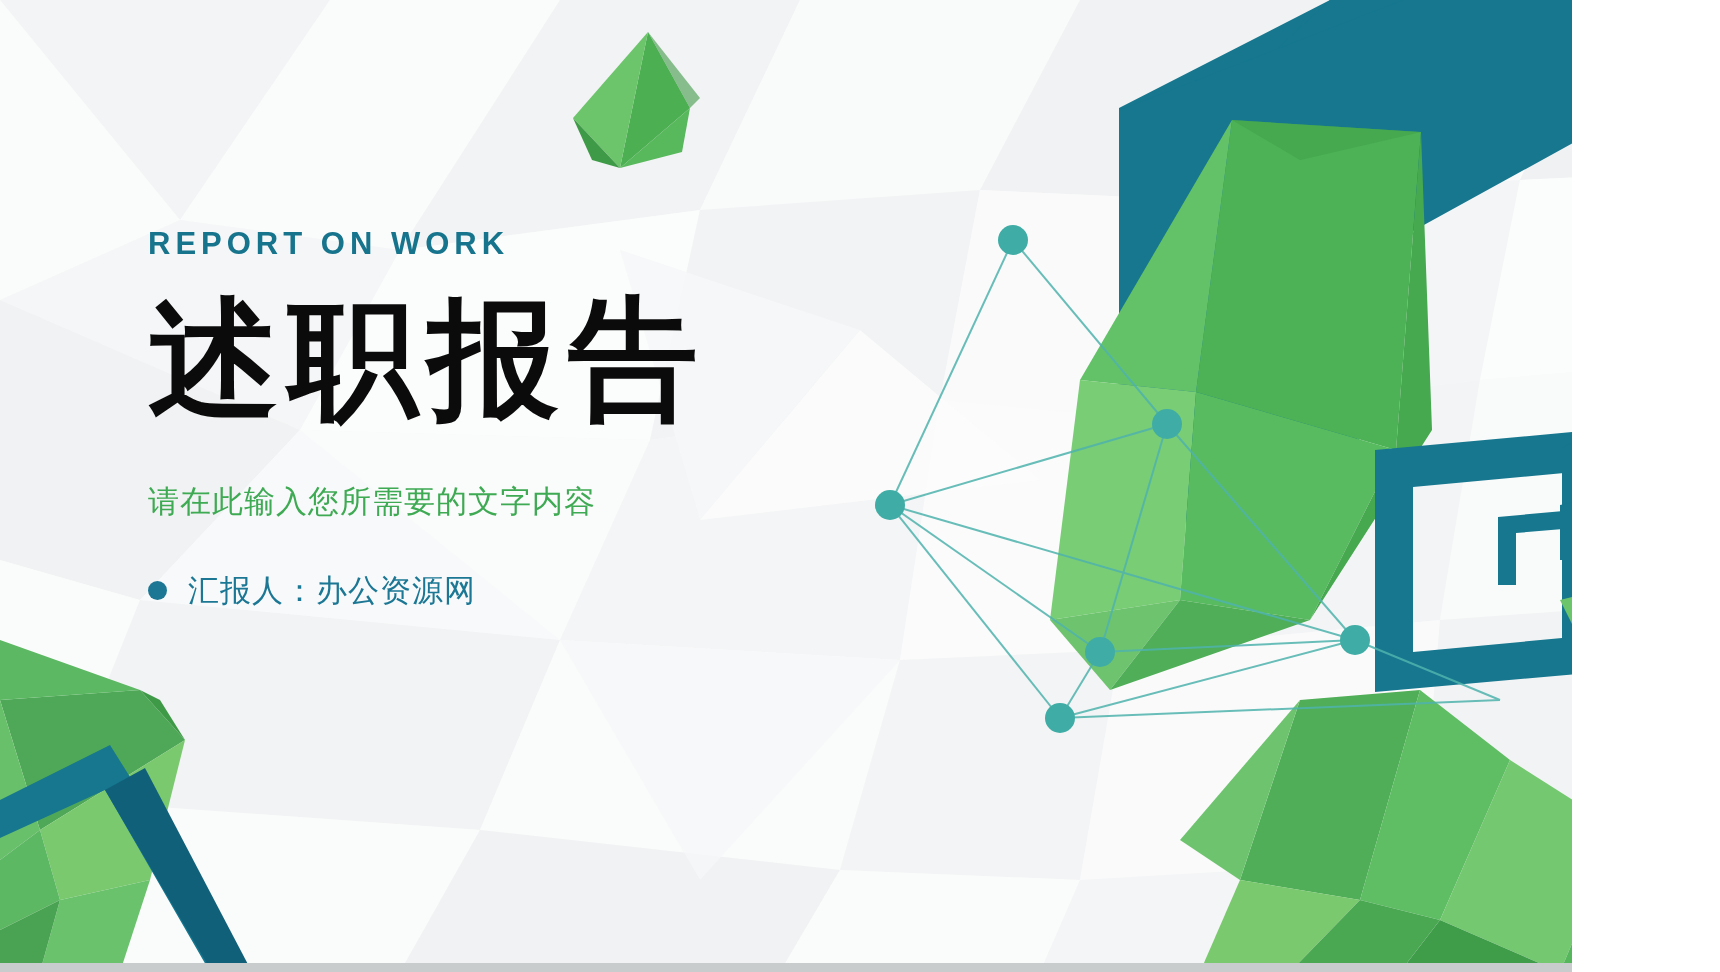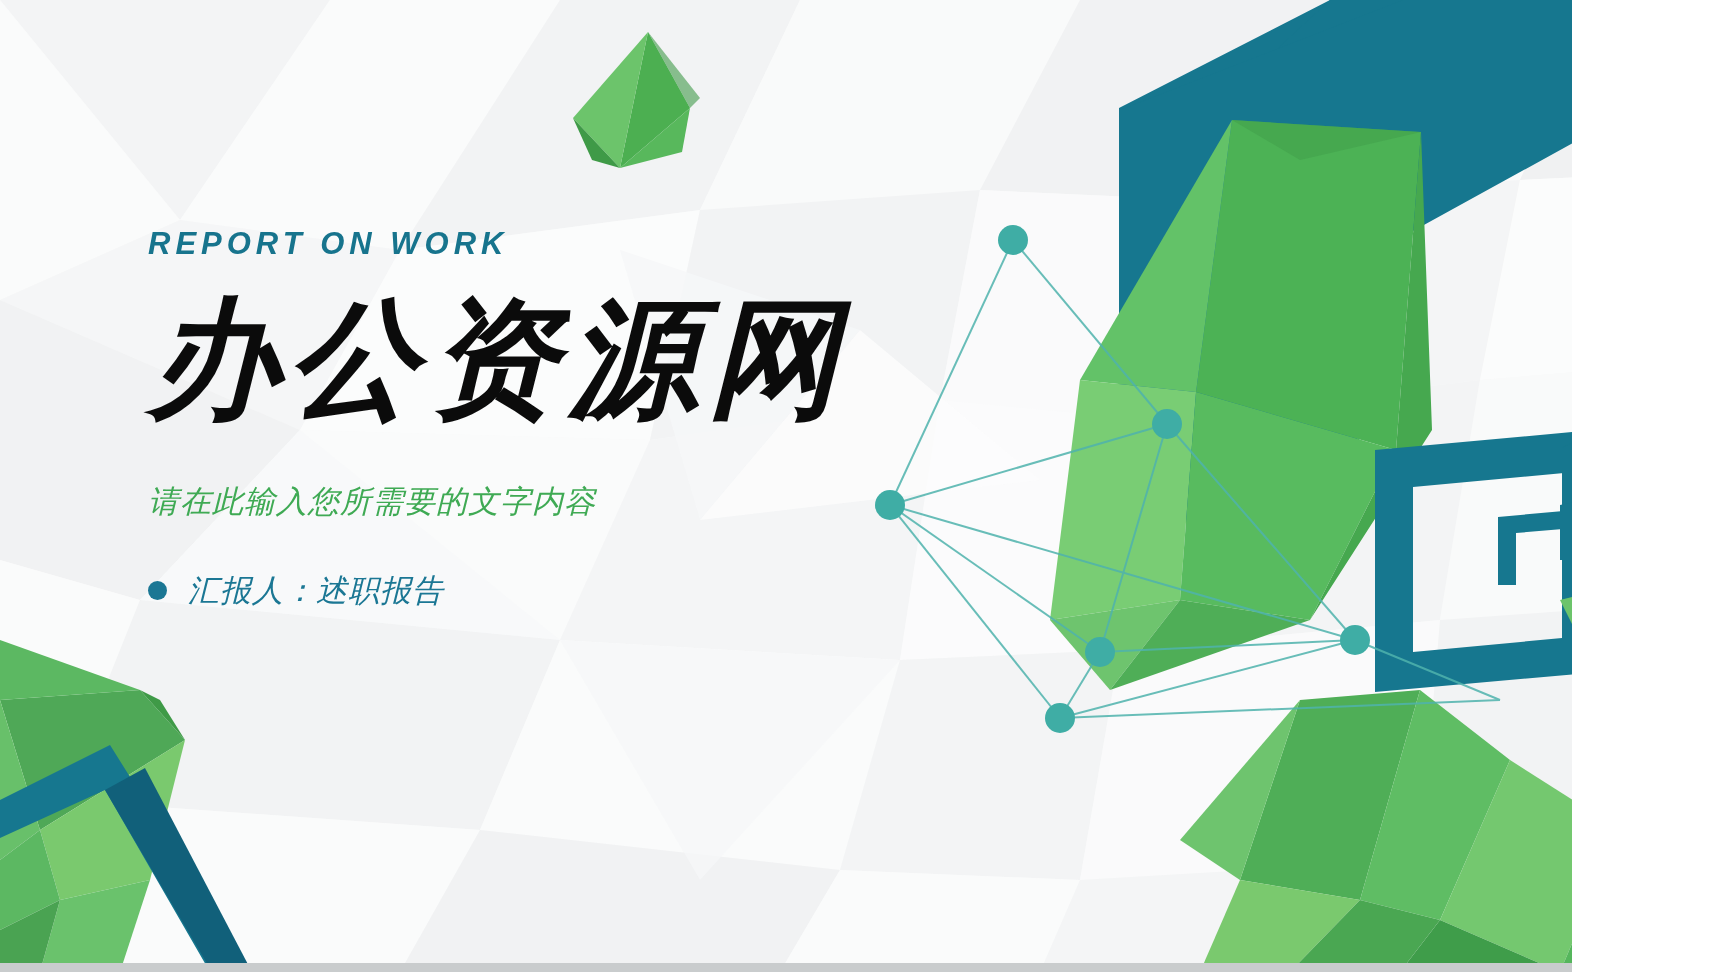--- a/index.html
+++ b/index.html
@@ -3,21 +3,20 @@
 <meta charset="utf-8">
 <style>
   html,body{margin:0;padding:0;background:#fff;}
   body{font-family:"Liberation Sans","DejaVu Sans",sans-serif;}
 
   #slide{
     position:relative;
     width:1572px;height:972px;
     overflow:hidden;
     background:#f7f8f8;
-    font-style:italic;
   }
 
   
   #bg-poly{position:absolute;left:0;top:0;width:1720px;height:972px;}
 
   
   #art{position:absolute;left:0;top:0;width:1720px;height:972px;}
 
   
   .footer-bar{
@@ -231,22 +230,22 @@
       <circle cx="890" cy="505" r="15"></circle>
       <circle cx="1167" cy="424" r="15"></circle>
       <circle cx="1100" cy="652" r="15"></circle>
       <circle cx="1060" cy="718" r="15"></circle>
       <circle cx="1355" cy="640" r="15"></circle>
     </g>
   </svg>
 
   <div class="text-block">
     <div class="eyebrow">REPORT  ON  WORK</div>
-    <h1 class="main-title">办公资源网</h1>
+    <h1 class="main-title">述职报告</h1>
     <div class="subtitle">请在此输入您所需要的文字内容</div>
     <div class="presenter-row">
       <span class="bullet-dot"></span>
-      <span class="presenter-text">汇报人：述职报告</span>
+      <span class="presenter-text">汇报人：办公资源网</span>
     </div>
   </div>
 
   <div class="footer-bar"></div>
 </div>
 
 </body></html>

